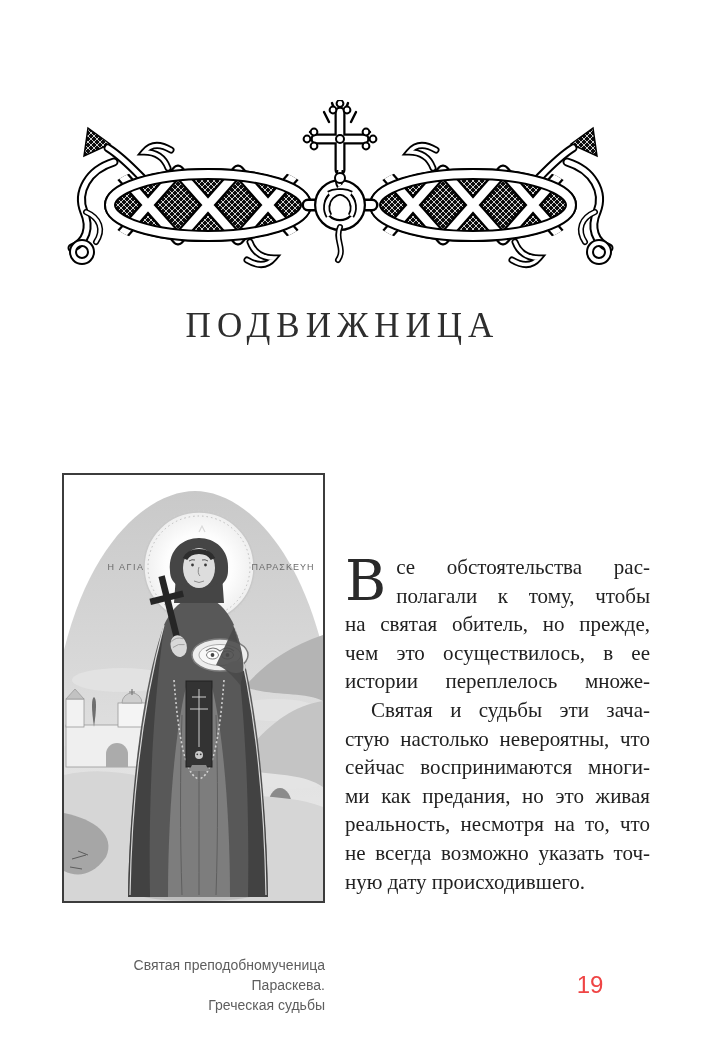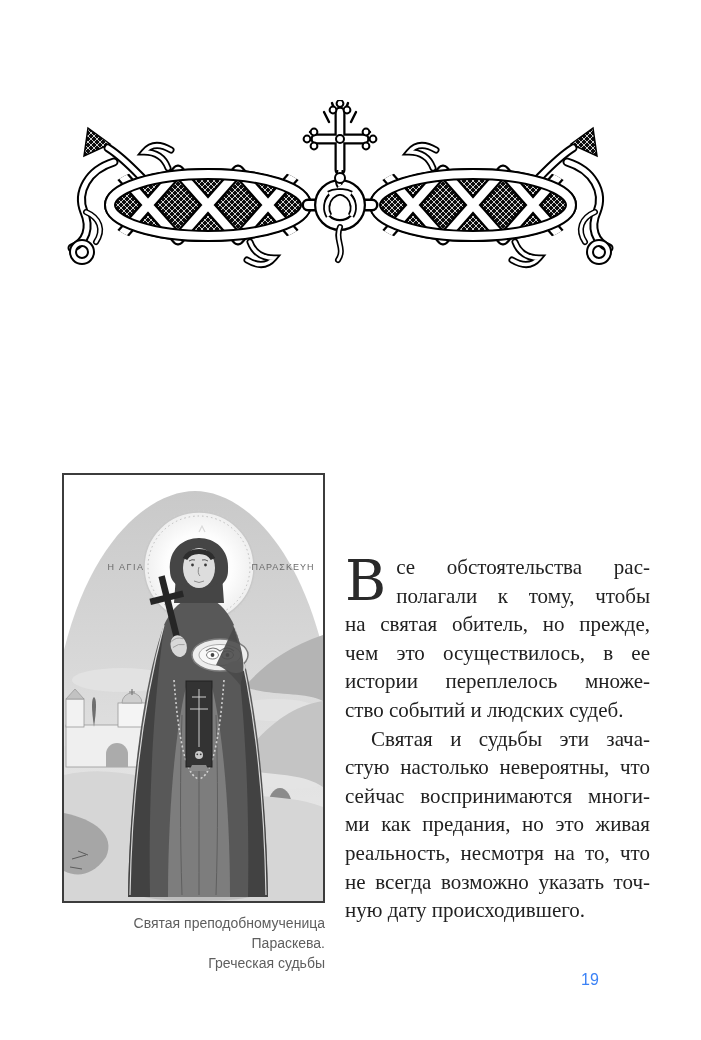--- a/index.html
+++ b/index.html
@@ -16,40 +16,40 @@
     text-align:center;font-family:"Liberation Serif", serif;
     font-size:35px;font-weight:400;letter-spacing:6px;color:#2e2e2e;line-height:52px;
   }
   
   .figure-frame{
     position:absolute;left:62px;top:473px;width:259px;height:426px;
     border:2px solid #3c3c3c;background:#7dd3fc;
   }
   .figure-frame svg{display:block;}
   .figure-caption{
-    position:absolute;left:58px;top:913px;width:267px;
+    position:absolute;left:58px;top:955px;width:267px;
     text-align:right;font-family:"Liberation Sans", sans-serif;
     font-size:14px;line-height:20px;color:#5e5e5e;
   }
   
   .bodytext{
     position:absolute;left:345px;top:553px;width:305px;
     font-size:21px;line-height:28.6px;color:#212121;
   }
   .dropcap{
     float:left;font-family:"DejaVu Serif", serif;
     font-size:56px;line-height:52px;padding:2px 10px 0 0;color:#2a2a2a;
   }
   .bl{text-align:justify;text-align-last:justify;}
   .bl.last{text-align-last:left;}
   .bl.indent{padding-left:26px;}
   
   .pagenum{
     position:absolute;left:560px;top:971px;width:60px;text-align:center;
-    font-family:"Liberation Sans", sans-serif;font-size:16px;color:#3b82f6;
+    font-family:"Liberation Sans", sans-serif;font-size:24px;color:#ef4444;
   }
   text{font-family:"Liberation Sans", sans-serif;}
 </style>
 </head>
 <body>
 
 <div class="page">
 
   <svg class="ornament" viewBox="0 0 565 175">
     <defs>
@@ -117,20 +117,21 @@
           <circle cx="315" cy="39" r="3.4"></circle>
         <circle cx="282" cy="39" r="4"></circle>
       </g>
       <path d="M282,70 C282,76 278,80 282,86" stroke="#000" stroke-width="7" fill="none"></path>
       <path d="M282,70 C282,76 278,80 282,86" stroke="#fff" stroke-width="3.2" fill="none"></path>
       <circle cx="282" cy="78" r="5" fill="#fff" stroke="#000" stroke-width="2"></circle>
     </g>
   </svg>
 
   <div class="title">
+    <div>ПОДВИЖНИЦА</div>
   </div>
 
   <div class="figure-frame">
     <svg width="259" height="426" viewBox="0 0 259 426">
       <defs>
         <linearGradient id="sky" x1="0" y1="0" x2="0" y2="1">
           <stop offset="0" stop-color="#c9c9c9"></stop>
             <stop offset="1" stop-color="#ededed"></stop>
         </linearGradient>
         <radialGradient id="halo" cx="0.5" cy="0.5" r="0.5">
@@ -239,21 +240,20 @@
   </div>
 
   <div class="bodytext">
     <div>
       <span class="dropcap">В</span>
       <div class="bl">се обстоятельства рас-</div>
       <div class="bl">полагали к тому, чтобы</div>
       <div class="bl">на святая обитель, но прежде,</div>
       <div class="bl">чем это осуществилось, в ее</div>
       <div class="bl">истории переплелось множе-</div>
-      <div class="bl last">ство событий и людских судеб.</div>
     </div>
     <div>
       <div class="bl indent">Святая и судьбы эти зача-</div>
       <div class="bl">стую настолько невероятны, что</div>
       <div class="bl">сейчас воспринимаются многи-</div>
       <div class="bl">ми как предания, но это живая</div>
       <div class="bl">реальность, несмотря на то, что</div>
       <div class="bl">не всегда возможно указать точ-</div>
       <div class="bl last">ную дату происходившего.</div>
     </div>

